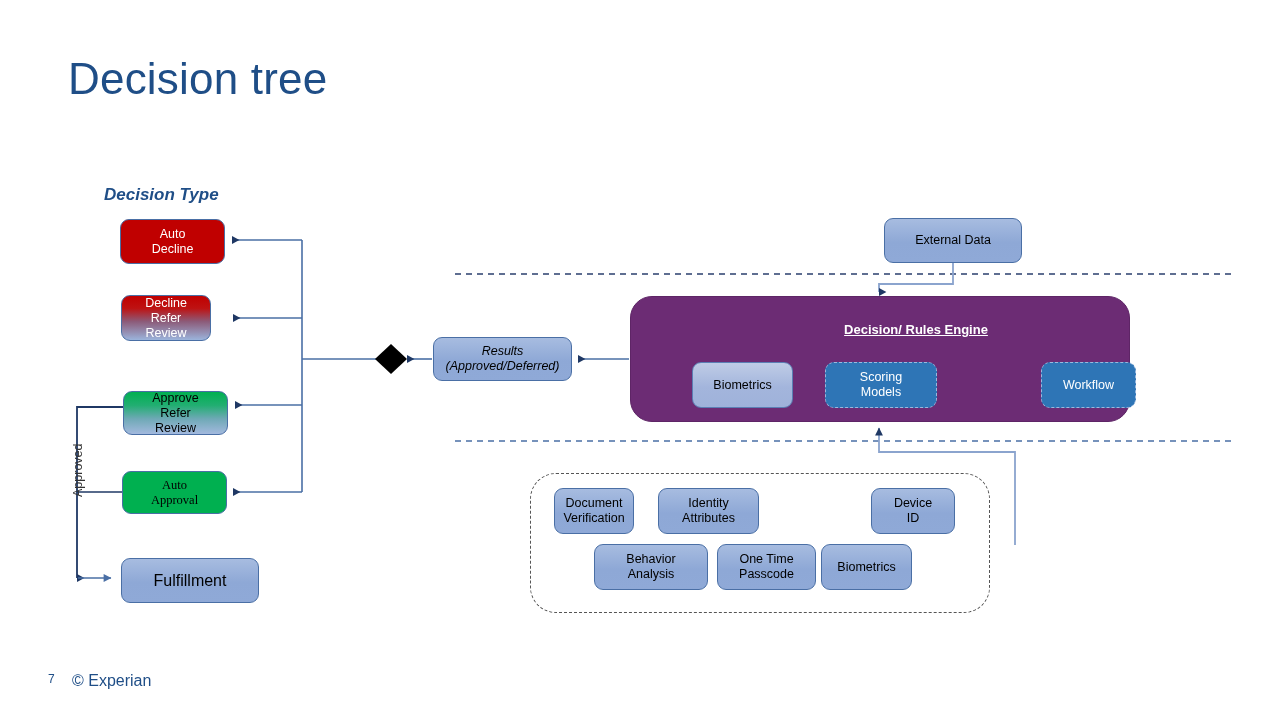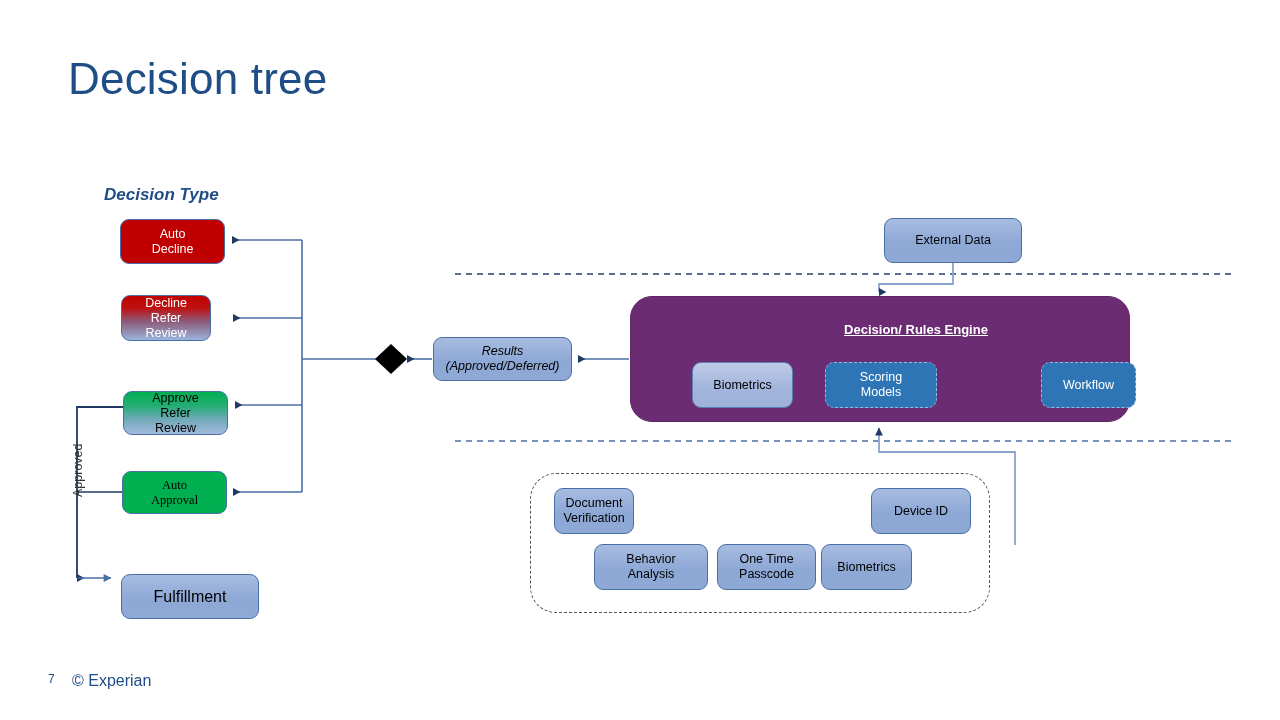--- a/index.html
+++ b/index.html
@@ -110,21 +110,21 @@
     background: #2E75B6;
     border: 1px dashed #9BB8DD;
     color: #ffffff;
   }
 
   
   #node-auto-decline      { left:120px; top:219px; width:105px; height:45px; }
   #node-decline-refer     { left:121px; top:295px; width:90px; height:46px; }
   #node-approve-refer     { left:123px; top:391px; width:105px; height:44px; }
   #node-auto-approval     { left:122px; top:471px; width:105px; height:43px;font-family:Liberation Serif, serif; }
-  #node-fulfillment       { left:121px; top:574px; width:138px; height:45px; font-size:16px; }
+  #node-fulfillment       { left:121px; top:558px; width:138px; height:45px; font-size:16px; }
   #node-results           { left:433px; top:337px; width:139px; height:44px;font-style:italic; }
   #node-external-data     { left:884px; top:218px; width:138px; height:45px; }
 
   
   #rules-engine {
     position: absolute;
     left: 630px;
     top: 296px;
     width: 500px;
     height: 126px;
@@ -157,21 +157,21 @@
     width: 460px;
     height: 140px;
     box-sizing: border-box;
     border: 1.5px dashed #555555;
     border-radius: 26px;
     background: transparent;
   }
   #node-document-verification { left:554px; top:488px; width:80px; height:46px; }
   #node-identity-attributes   { left:658px; top:488px; width:101px; height:46px; }
   #node-social-media          { left:771px; top:488px; width:89px;  height:46px; }
-  #node-device-id             { left:871px; top:488px; width:100px;  height:46px; }
+  #node-device-id             { left:871px; top:488px; width:84px;  height:46px; }
   #node-behavior-analysis     { left:594px; top:544px; width:114px; height:46px; }
   #node-one-time-passcode     { left:717px; top:544px; width:99px;  height:46px; }
   #node-biometrics            { left:821px; top:544px; width:91px;  height:46px; }
 
   
   #wires {
     position: absolute;
     left: 0;
     top: 0;
     width: 1280px;
@@ -286,20 +286,23 @@
   </div>
   <div class="node node-blue-solid" id="node-workflow">
     <span>Workflow</span>
   </div>
 
   <div id="data-sources"></div>
 
   <div class="node node-blue" id="node-document-verification">
     <span>Document Verification</span>
   </div>
+  <div class="node node-blue" id="node-identity-attributes">
+    <span>Identity Attributes</span>
+  </div>
   <div class="node node-blue" id="node-device-id">
     <span>Device  ID</span>
   </div>
   <div class="node node-blue" id="node-behavior-analysis">
     <span>Behavior Analysis</span>
   </div>
   <div class="node node-blue" id="node-one-time-passcode">
     <span>One Time Passcode</span>
   </div>
   <div class="node node-blue" id="node-biometrics">

